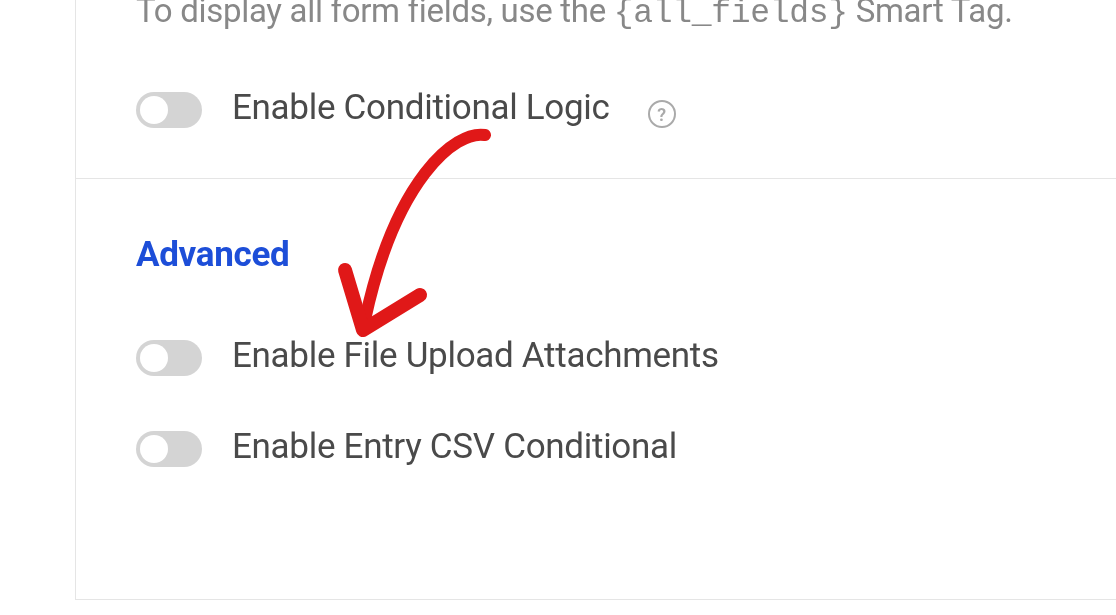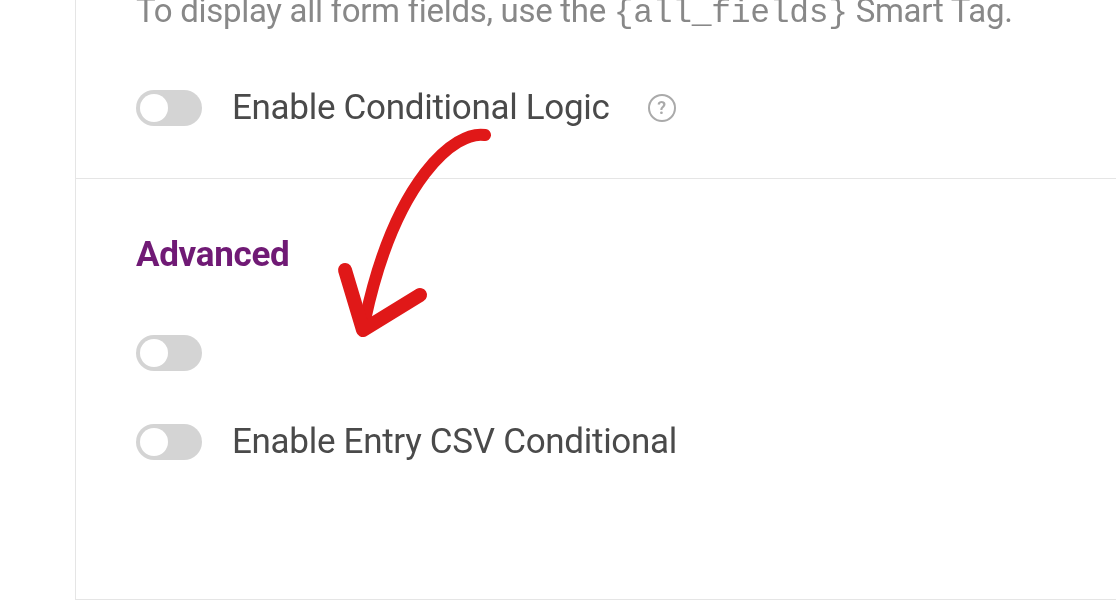--- a/index.html
+++ b/index.html
@@ -27,21 +27,21 @@
       font-weight: 400;
       letter-spacing: -0.3px;
       margin-bottom: 55px;
       white-space: nowrap;
     }
     .hint-text .code {
       font-family: "Courier New", Courier, monospace;
     }
     .option-row {
       display: flex;
-      align-items: center;
+      align-items: flex-end;
       gap: 30px;
       margin-bottom: 50px;
     }
     .toggle {
       width: 66px;
       height: 36px;
       border-radius: 18px;
       background: #d4d4d4;
       position: relative;
       flex-shrink: 0;
@@ -77,21 +77,21 @@
       cursor: pointer;
     }
     .divider {
       border: none;
       border-top: 1px solid #e5e5e5;
       margin: 20px -60px 55px -60px;
     }
     .section-title {
       font-size: 35px;
       font-weight: 700;
-      color: #701a75;
+      color: #1d4ed8;
       margin-bottom: 60px;
       letter-spacing: -0.3px;
     }
     .arrow-annotation {
       position: absolute;
       left: 335px;
       top: 120px;
       width: 170px;
       height: 240px;
       pointer-events: none;
@@ -114,20 +114,21 @@
   </div>
 
   <hr class="divider">
 
   <div class="section-title">Advanced</div>
 
   <div class="option-row">
     <div class="toggle">
       <div class="toggle-knob"></div>
     </div>
+    <div class="option-label">Enable File Upload Attachments</div>
   </div>
 
   <div class="option-row">
     <div class="toggle">
       <div class="toggle-knob"></div>
     </div>
     <div class="option-label">Enable Entry CSV Conditional</div>
   </div>
 </div>
 

